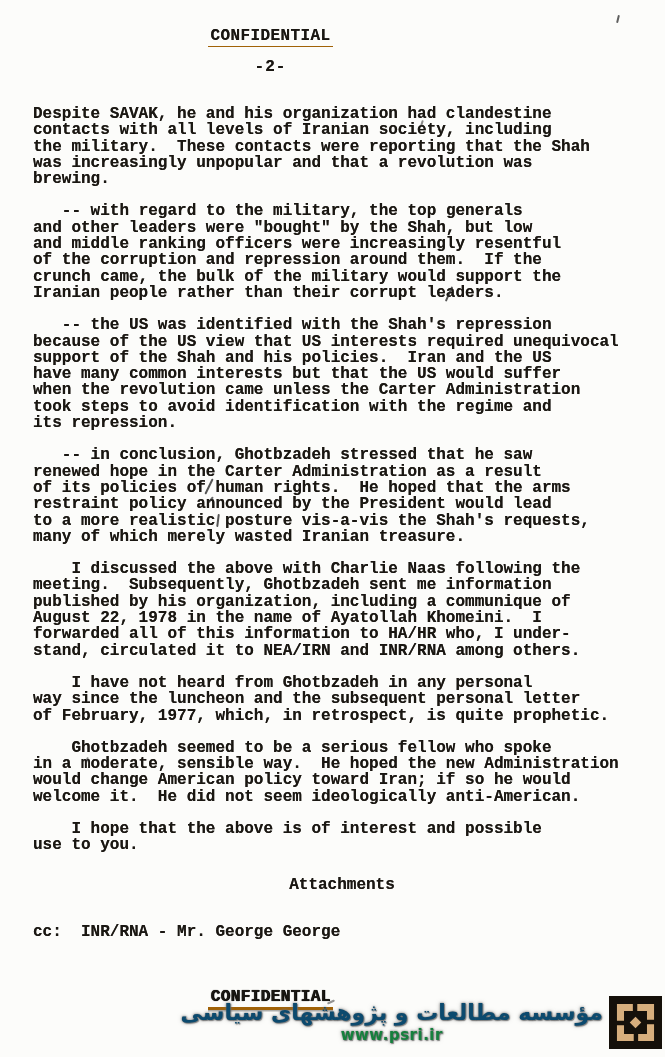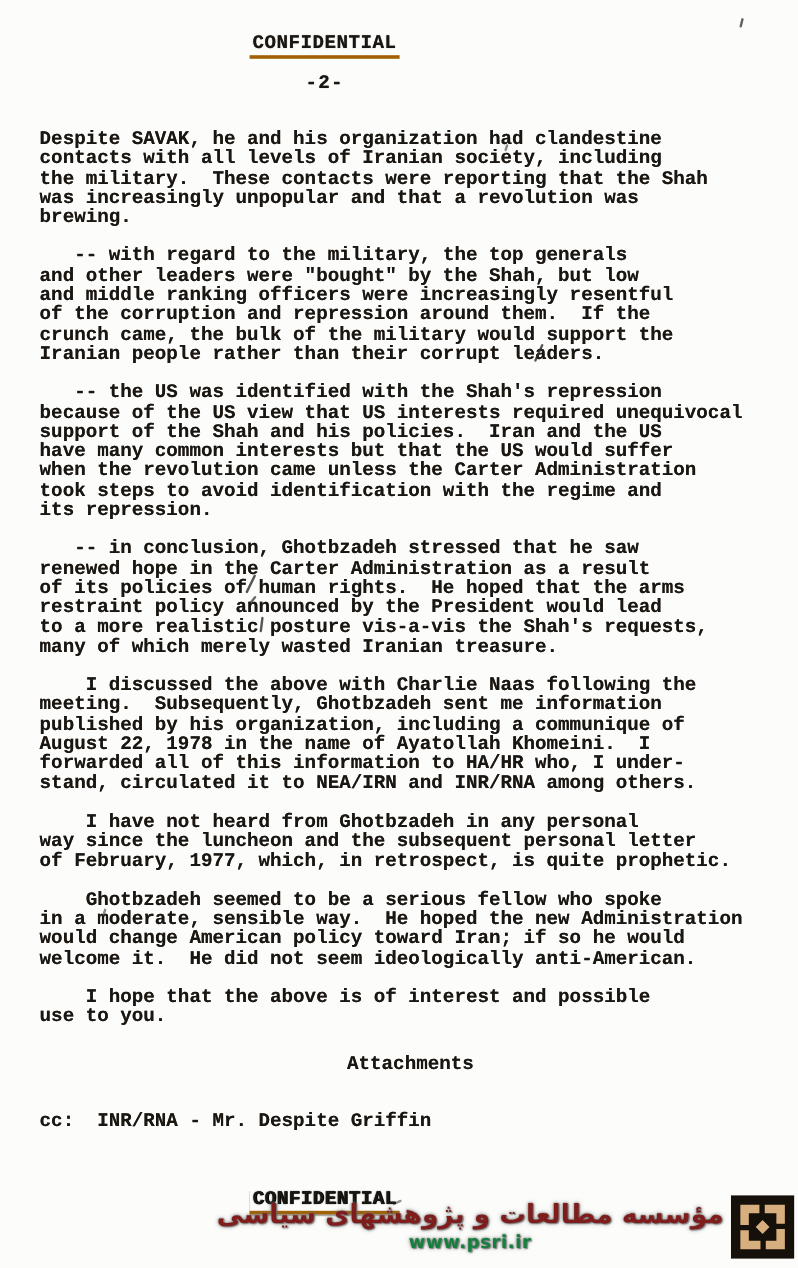--- a/index.html
+++ b/index.html
@@ -11,21 +11,21 @@
     font-family:"Liberation Mono","DejaVu Sans Mono",monospace;
     font-weight:bold;
     color:#1a1712;
     overflow:hidden;
   }
   .content { position:absolute; inset:0; padding:27px 16px 0 33px; box-sizing:border-box; }
   .center-col { width:475px; text-align:center; }
   .banner {
     display:inline-block;
     font-size:16px; line-height:16px; letter-spacing:.4px;
-    border-bottom:3px solid #a16207;
+    border-bottom:1px solid #a16207;
     padding:0 2px 2px;
     text-shadow:0 0 .6px rgba(25,20,15,.85);
     white-space:pre;
   }
   .banner.heavy {
     border-bottom-width:3px;
     box-shadow:0 1.5px 0 rgba(35,32,27,.35);
     text-shadow:.8px 0 0 #070707, 0 0 1px rgba(0,0,0,.85);
   }
   .page-number {
@@ -56,21 +56,21 @@
   
   .watermark {
     position:absolute; top:996px; right:3px;
     display:flex; align-items:flex-start; gap:6px;
     font-family:"DejaVu Sans",sans-serif;
   }
   .wm-textcol { text-align:center; padding-top:5px; }
   .wm-fa {
     direction:rtl; unicode-bidi:embed;
     font-size:22px; line-height:1.1; font-weight:bold; white-space:nowrap;
-    color:#7f1d1d;
+    color:#0c4a6e;
     text-shadow:0 0 2px rgba(105,105,105,.95), 0 0 4px rgba(130,130,130,.65), 1px 1px 1px rgba(90,90,90,.7);
   }
   .wm-url {
     font-size:15px; font-weight:bold; letter-spacing:.5px; margin-top:1px;
     color:#15803d;
     text-shadow:0 0 2px rgba(105,105,105,.95), 0 0 4px rgba(130,130,130,.6), 1px 1px 1px rgba(90,90,90,.7);
   }
   .wm-logo { width:53px; height:53px; flex:none; display:block; }
 </style>
 </head>
@@ -118,21 +118,21 @@
       <p class="para">    I have not heard from Ghotbzadeh in any personal
 way since the luncheon and the subsequent personal letter
 of February, 1977, which, in retrospect, is quite prophetic.</p>
       <p class="para">    Ghotbzadeh seemed to be a serious fellow who spoke
 in a moderate, sensible way.  He hoped the new Administration
 would change American policy toward Iran; if so he would
 welcome it.  He did not seem ideologically anti-American.</p>
       <p class="para">    I hope that the above is of interest and possible
 use to you.</p>
       <p class="para attachments">Attachments</p>
-      <p class="para cc">cc:  INR/RNA - Mr. Despite Griffin</p>
+      <p class="para cc">cc:  INR/RNA - Mr. George George</p>
     </div>
 
     <div class="center-col bottom-banner-wrap">
       <span class="banner heavy">CONFIDENTIAL</span>
     </div>
   </div>
 
   <div class="mark m-a1"></div>
   <div class="mark m-a2"></div>
   <div class="mark m-a3"></div>

